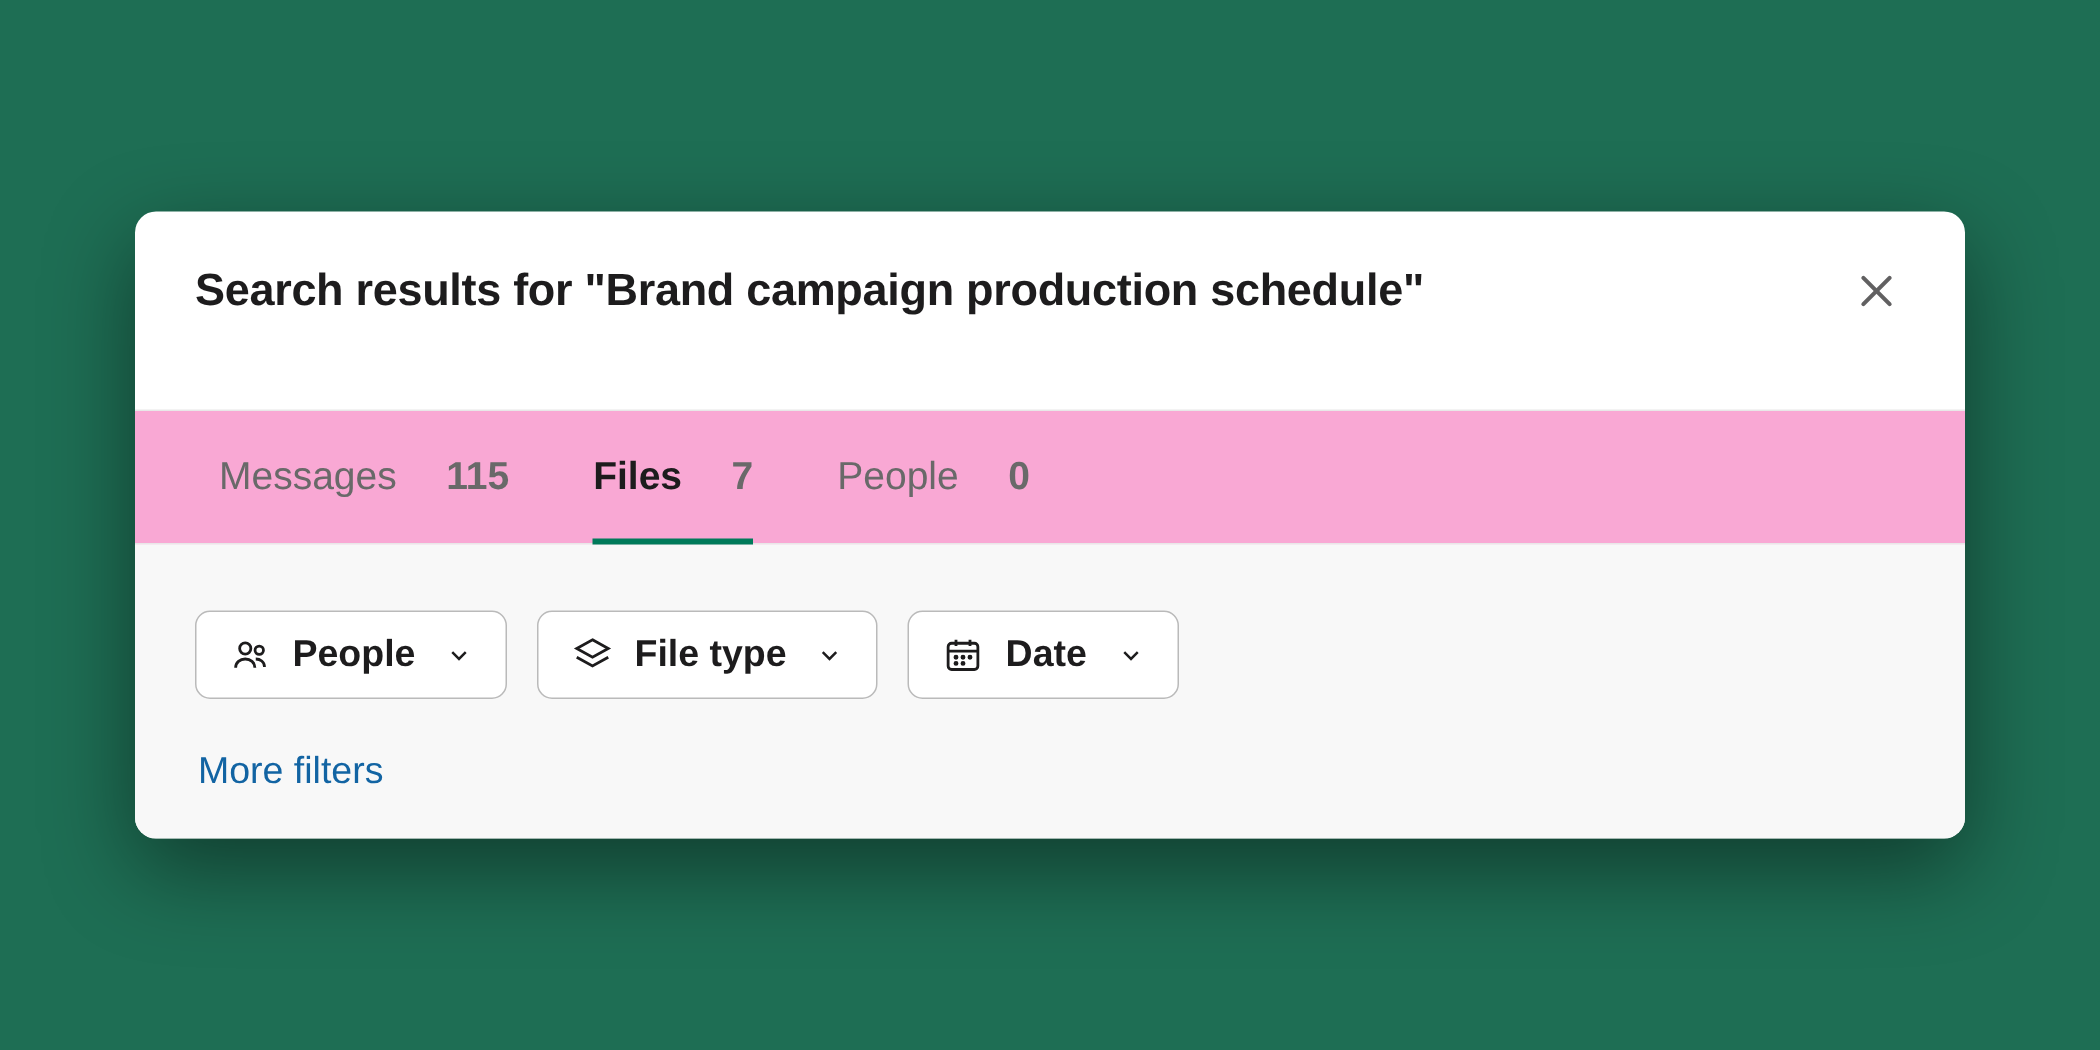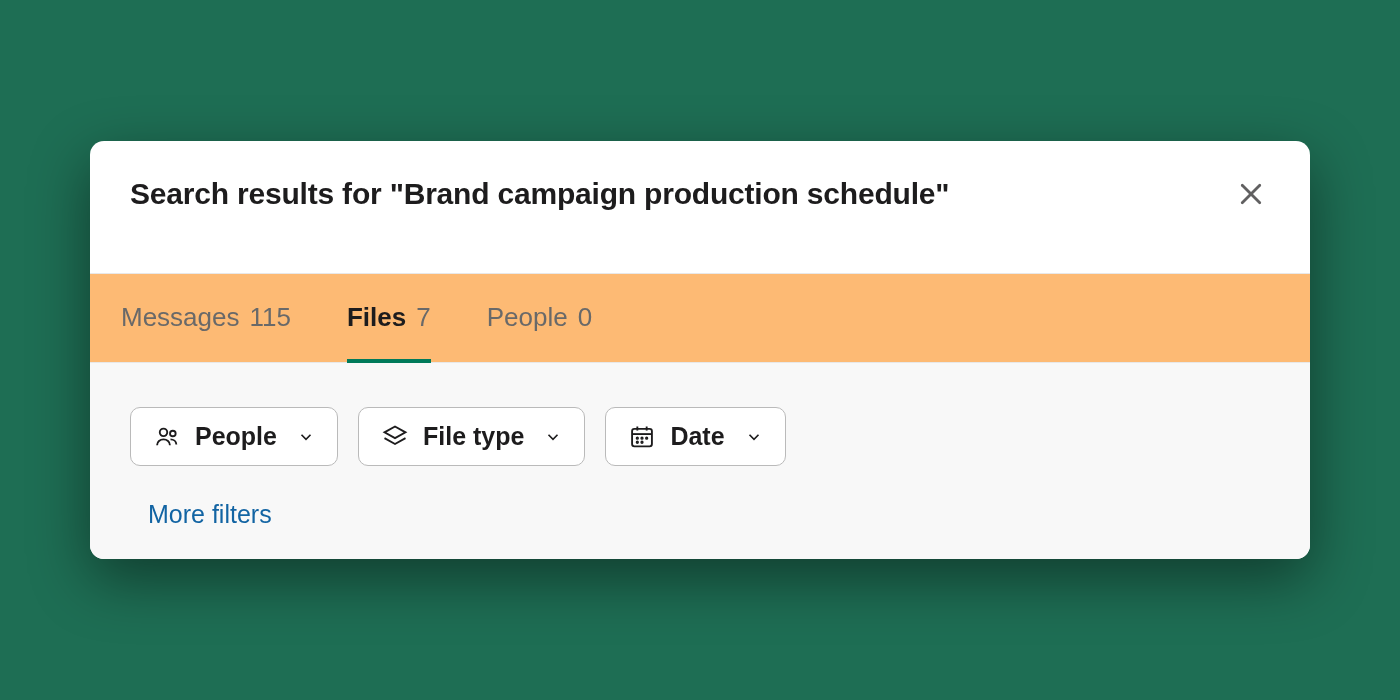--- a/index.html
+++ b/index.html
@@ -45,40 +45,41 @@
       display: flex;
       align-items: center;
     }
     .close-btn svg {
       width: 30px;
       height: 30px;
     }
     .tabs {
       display: flex;
       gap: 56px;
-      padding: 0 31px;
+      padding: 0 56px;
       border-bottom: 1px solid #e8e8e8;
-      background: #fdba74;
+      background: #f9a8d4;
     }
     .tab {
       display: flex;
       align-items: baseline;
       gap: 10px;
       padding: 28px 0 26px 0;
       cursor: pointer;
       font-size: 26px;
       color: #696969;
       border-bottom: 4px solid transparent;
       margin-bottom: -1px;
     }
     .tab-label {
       font-weight: 400;
     }
     .tab-count {
-      font-weight: 400;
+      font-weight: 700;
+      margin-left: 23px;
     }
     .tab.active {
       border-bottom-color: #007a5a;
     }
     .tab.active .tab-label {
       color: #1d1c1d;
       font-weight: 800;
     }
     .tab.active .tab-count {
       color: #696969;
@@ -120,21 +121,21 @@
       fill: none;
       stroke-width: 2.2;
       margin-left: 6px;
     }
     .more-filters {
       color: #1264a3;
       font-size: 25px;
       font-weight: 400;
       cursor: pointer;
       display: inline-block;
-      margin-left: 18px;
+      margin-left: 2px;
     }
     .sort-row {
       display: flex;
       align-items: center;
       gap: 12px;
       margin-top: 48px;
       color: #616061;
       font-size: 25px;
       cursor: pointer;
       padding-left: 6px;

